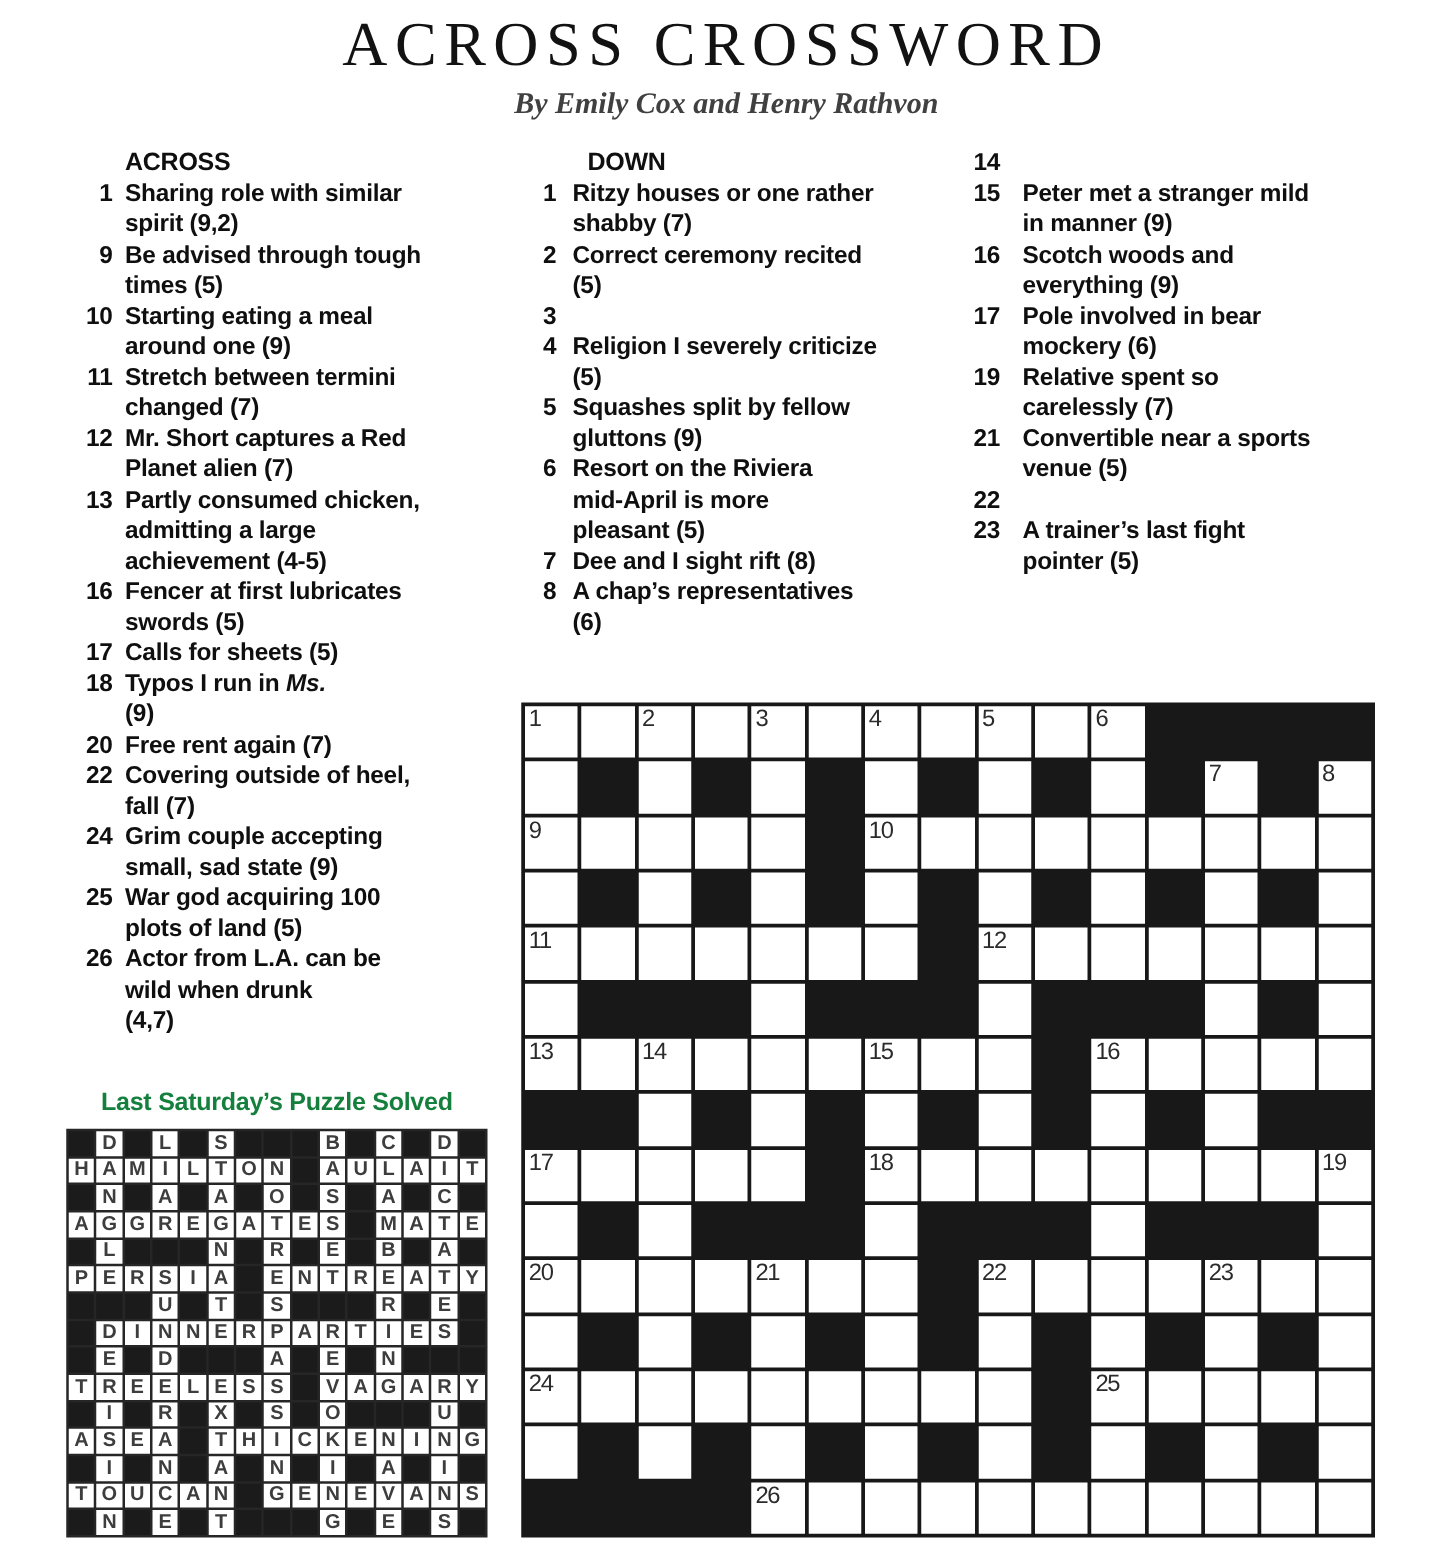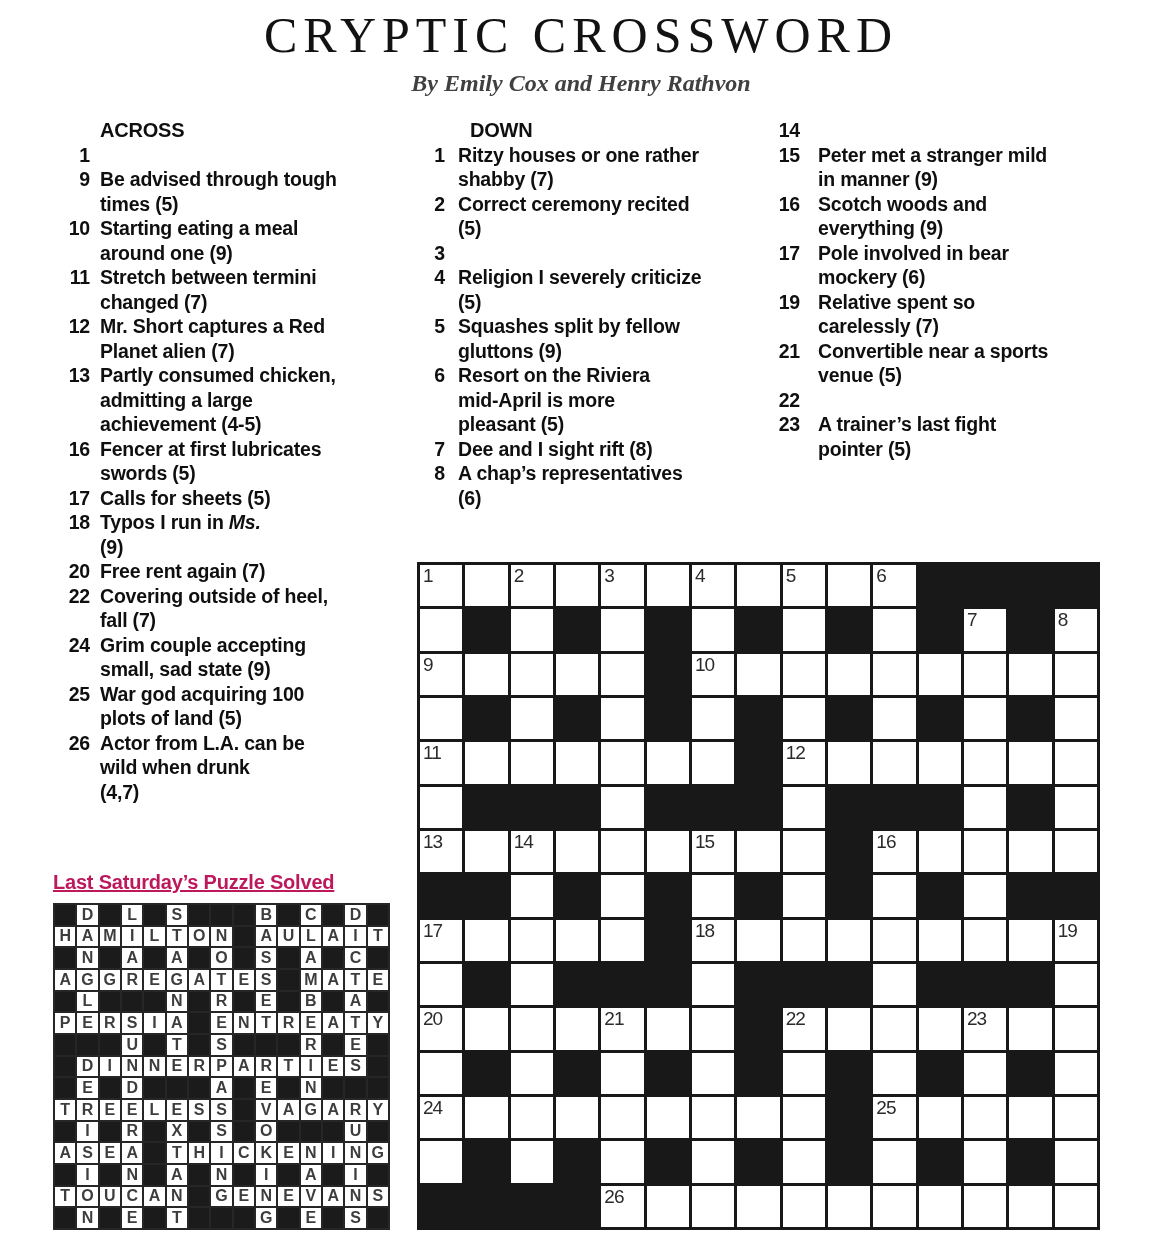--- a/index.html
+++ b/index.html
@@ -34,45 +34,46 @@
              box-sizing:border-box;display:grid;
              grid-template-columns:repeat(15,1fr);grid-template-rows:repeat(15,1fr);
              gap:3px;padding:3px;background:#181818;}
   .mcell{position:relative;}
   .mcell.white{background:#ffffff;}
   .mcell.black{background:#181818;}
   .gnum{position:absolute;top:0px;left:3px;font-size:19px;font-weight:400;
         color:#2b2b2b;line-height:21px;letter-spacing:-1px;}
 
   
-  .solved-label{position:absolute;left:53px;top:871px;width:337px;text-align:left;
-                font-size:20px;font-weight:700;letter-spacing:-0.2px;color:#be185d;text-decoration:underline;}
+  .solved-label{position:absolute;left:53px;top:871px;width:337px;text-align:center;
+                font-size:20px;font-weight:700;letter-spacing:-0.2px;color:#15803d;}
   #solved-grid{position:absolute;left:53px;top:903px;width:337px;height:327px;
                box-sizing:border-box;display:grid;
                grid-template-columns:repeat(15,1fr);grid-template-rows:repeat(15,1fr);
                gap:2px;padding:2px;background:#262626;}
   .scell{display:flex;align-items:center;justify-content:center;}
   .scell.swhite{background:#ffffff;font-size:16px;font-weight:700;color:#3d3d3d;}
   .scell.sblack{background:#1b1b1b;}
 </style>
 </head>
 <body>
 
 <div class="page">
 
   <div class="masthead">
-    <div class="title">CRYPTIC CROSSWORD</div>
+    <div class="title">ACROSS CROSSWORD</div>
     <div class="byline">By Emily Cox and Henry Rathvon</div>
   </div>
 
   <section class="clue-col col1">
     <div class="clue-heading">ACROSS</div>
     <div id="across-list">
         <div class="clue">
           <span class="cnum">1</span>
+          <span class="ctext">Sharing role with similar<br>spirit (9,2)</span>
         </div>
         <div class="clue">
           <span class="cnum">9</span>
           <span class="ctext">Be advised through tough<br>times (5)</span>
         </div>
         <div class="clue">
           <span class="cnum">10</span>
           <span class="ctext">Starting eating a meal<br>around one (9)</span>
         </div>
         <div class="clue">

